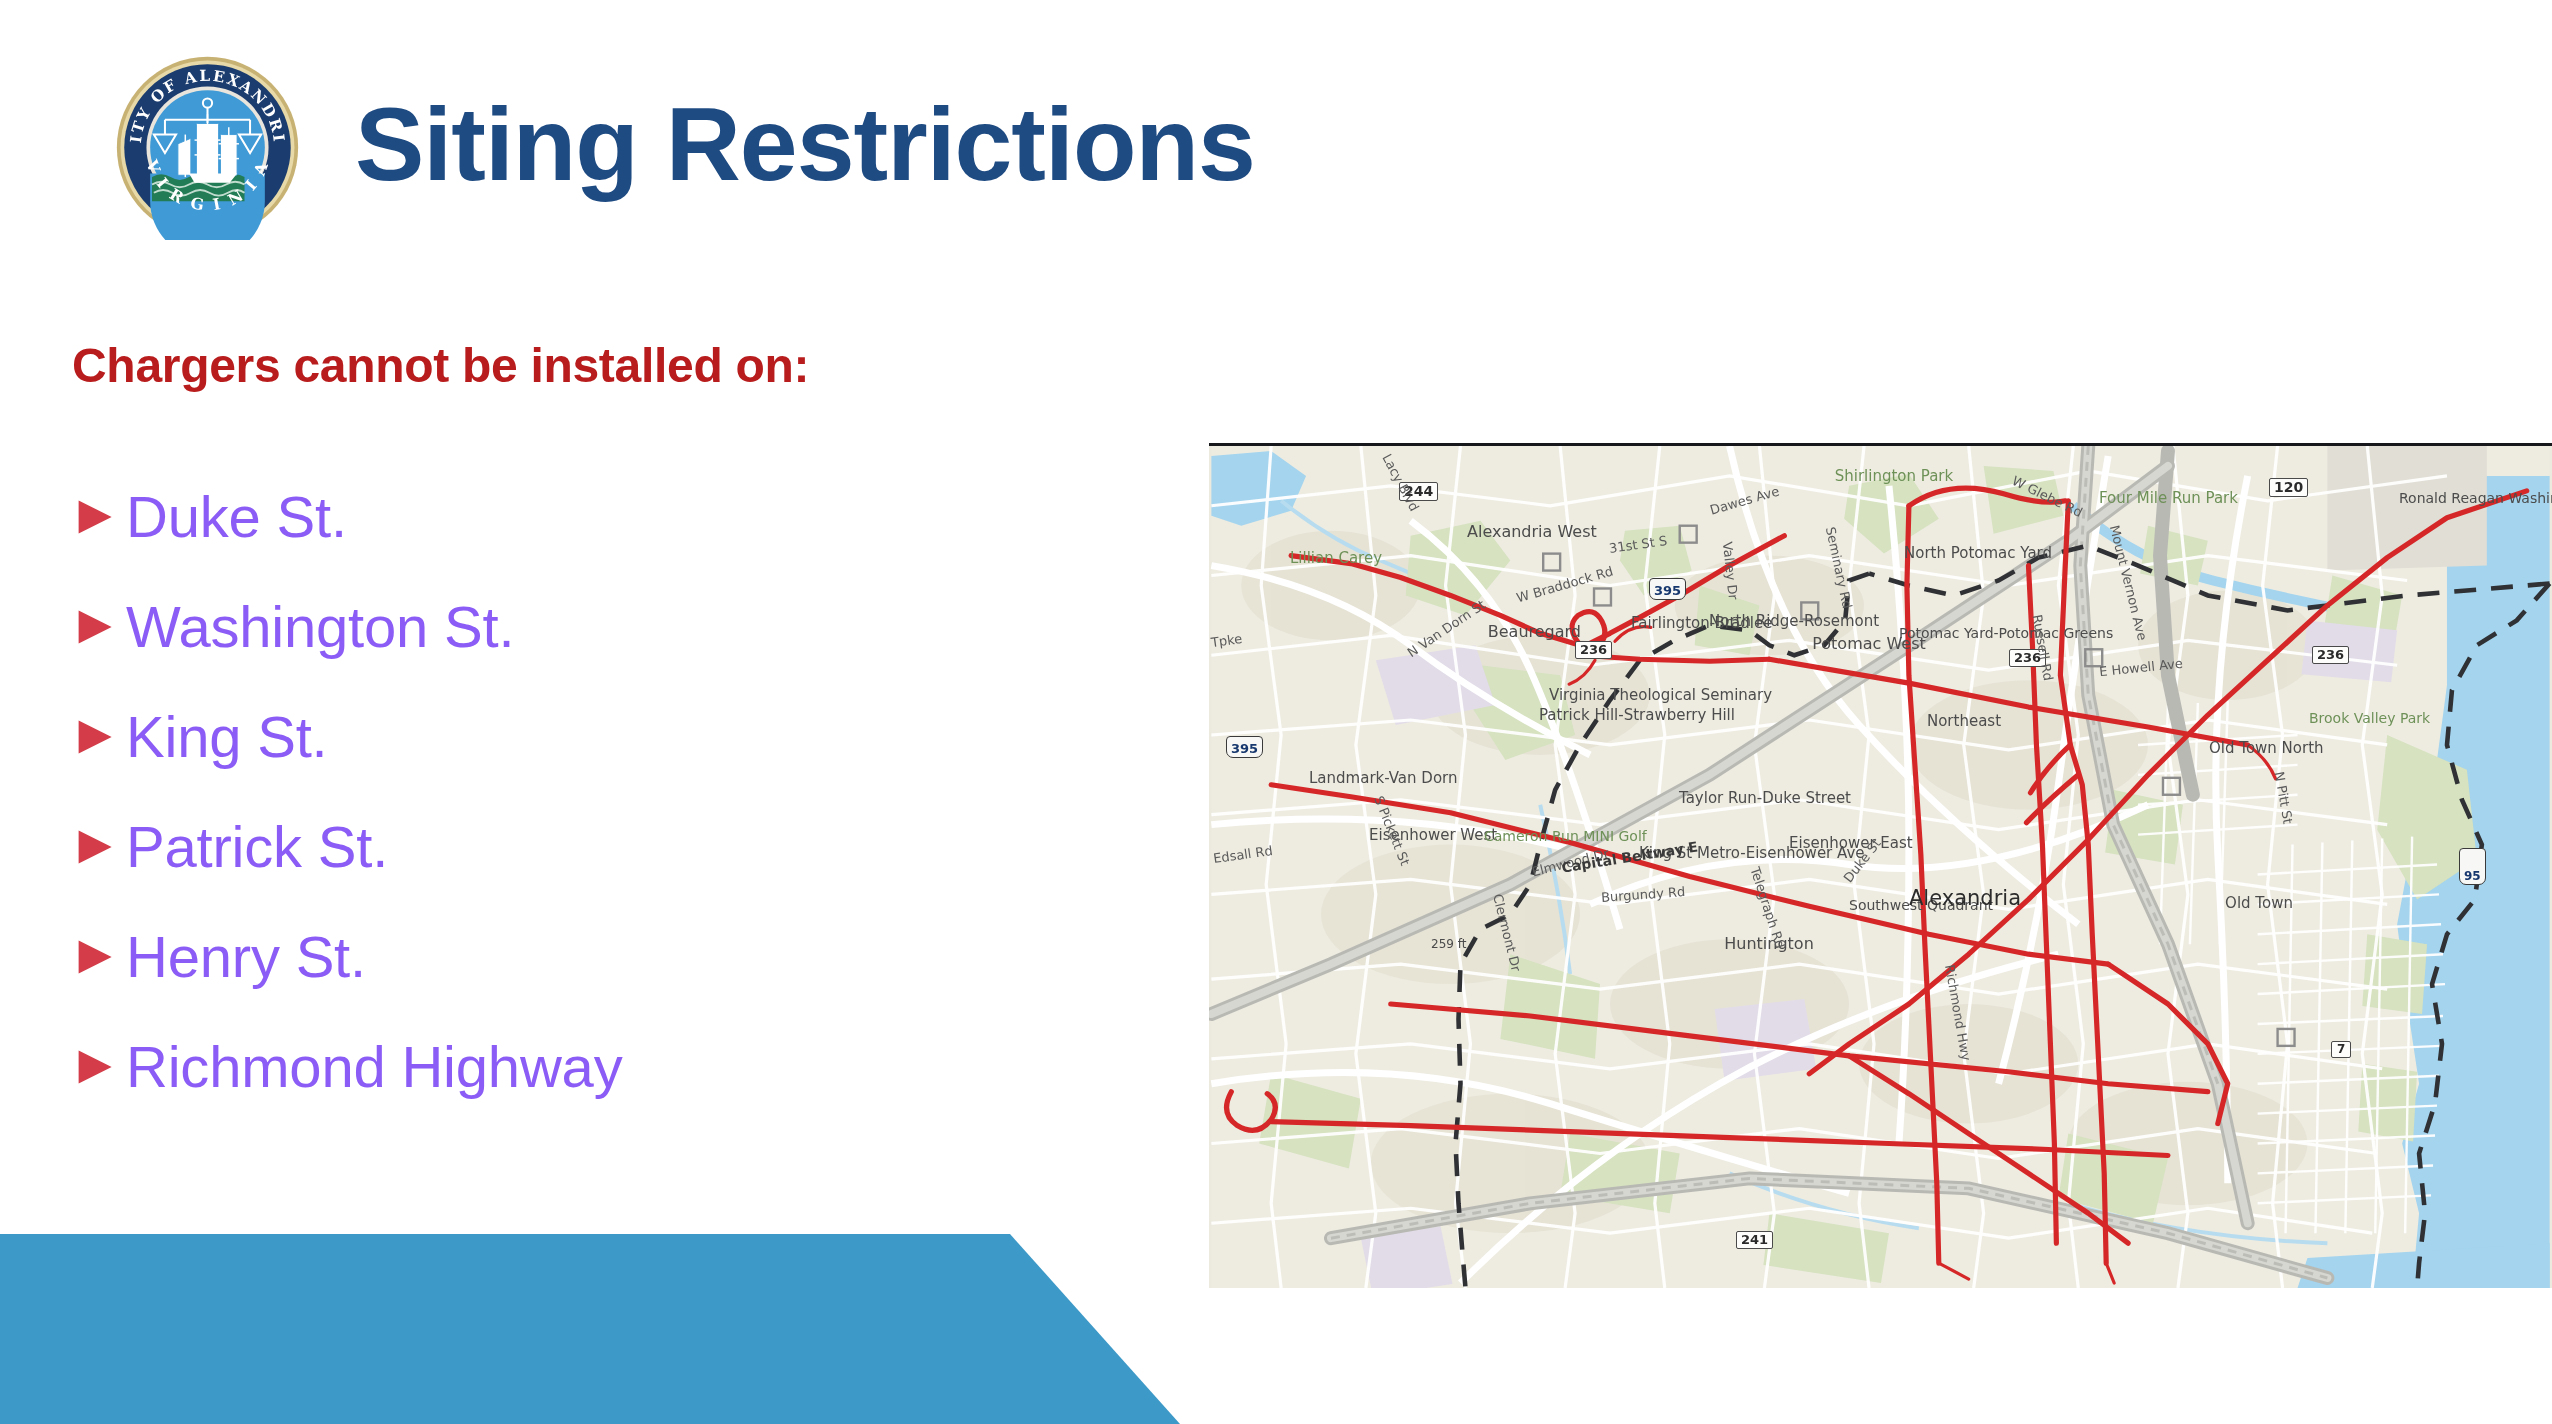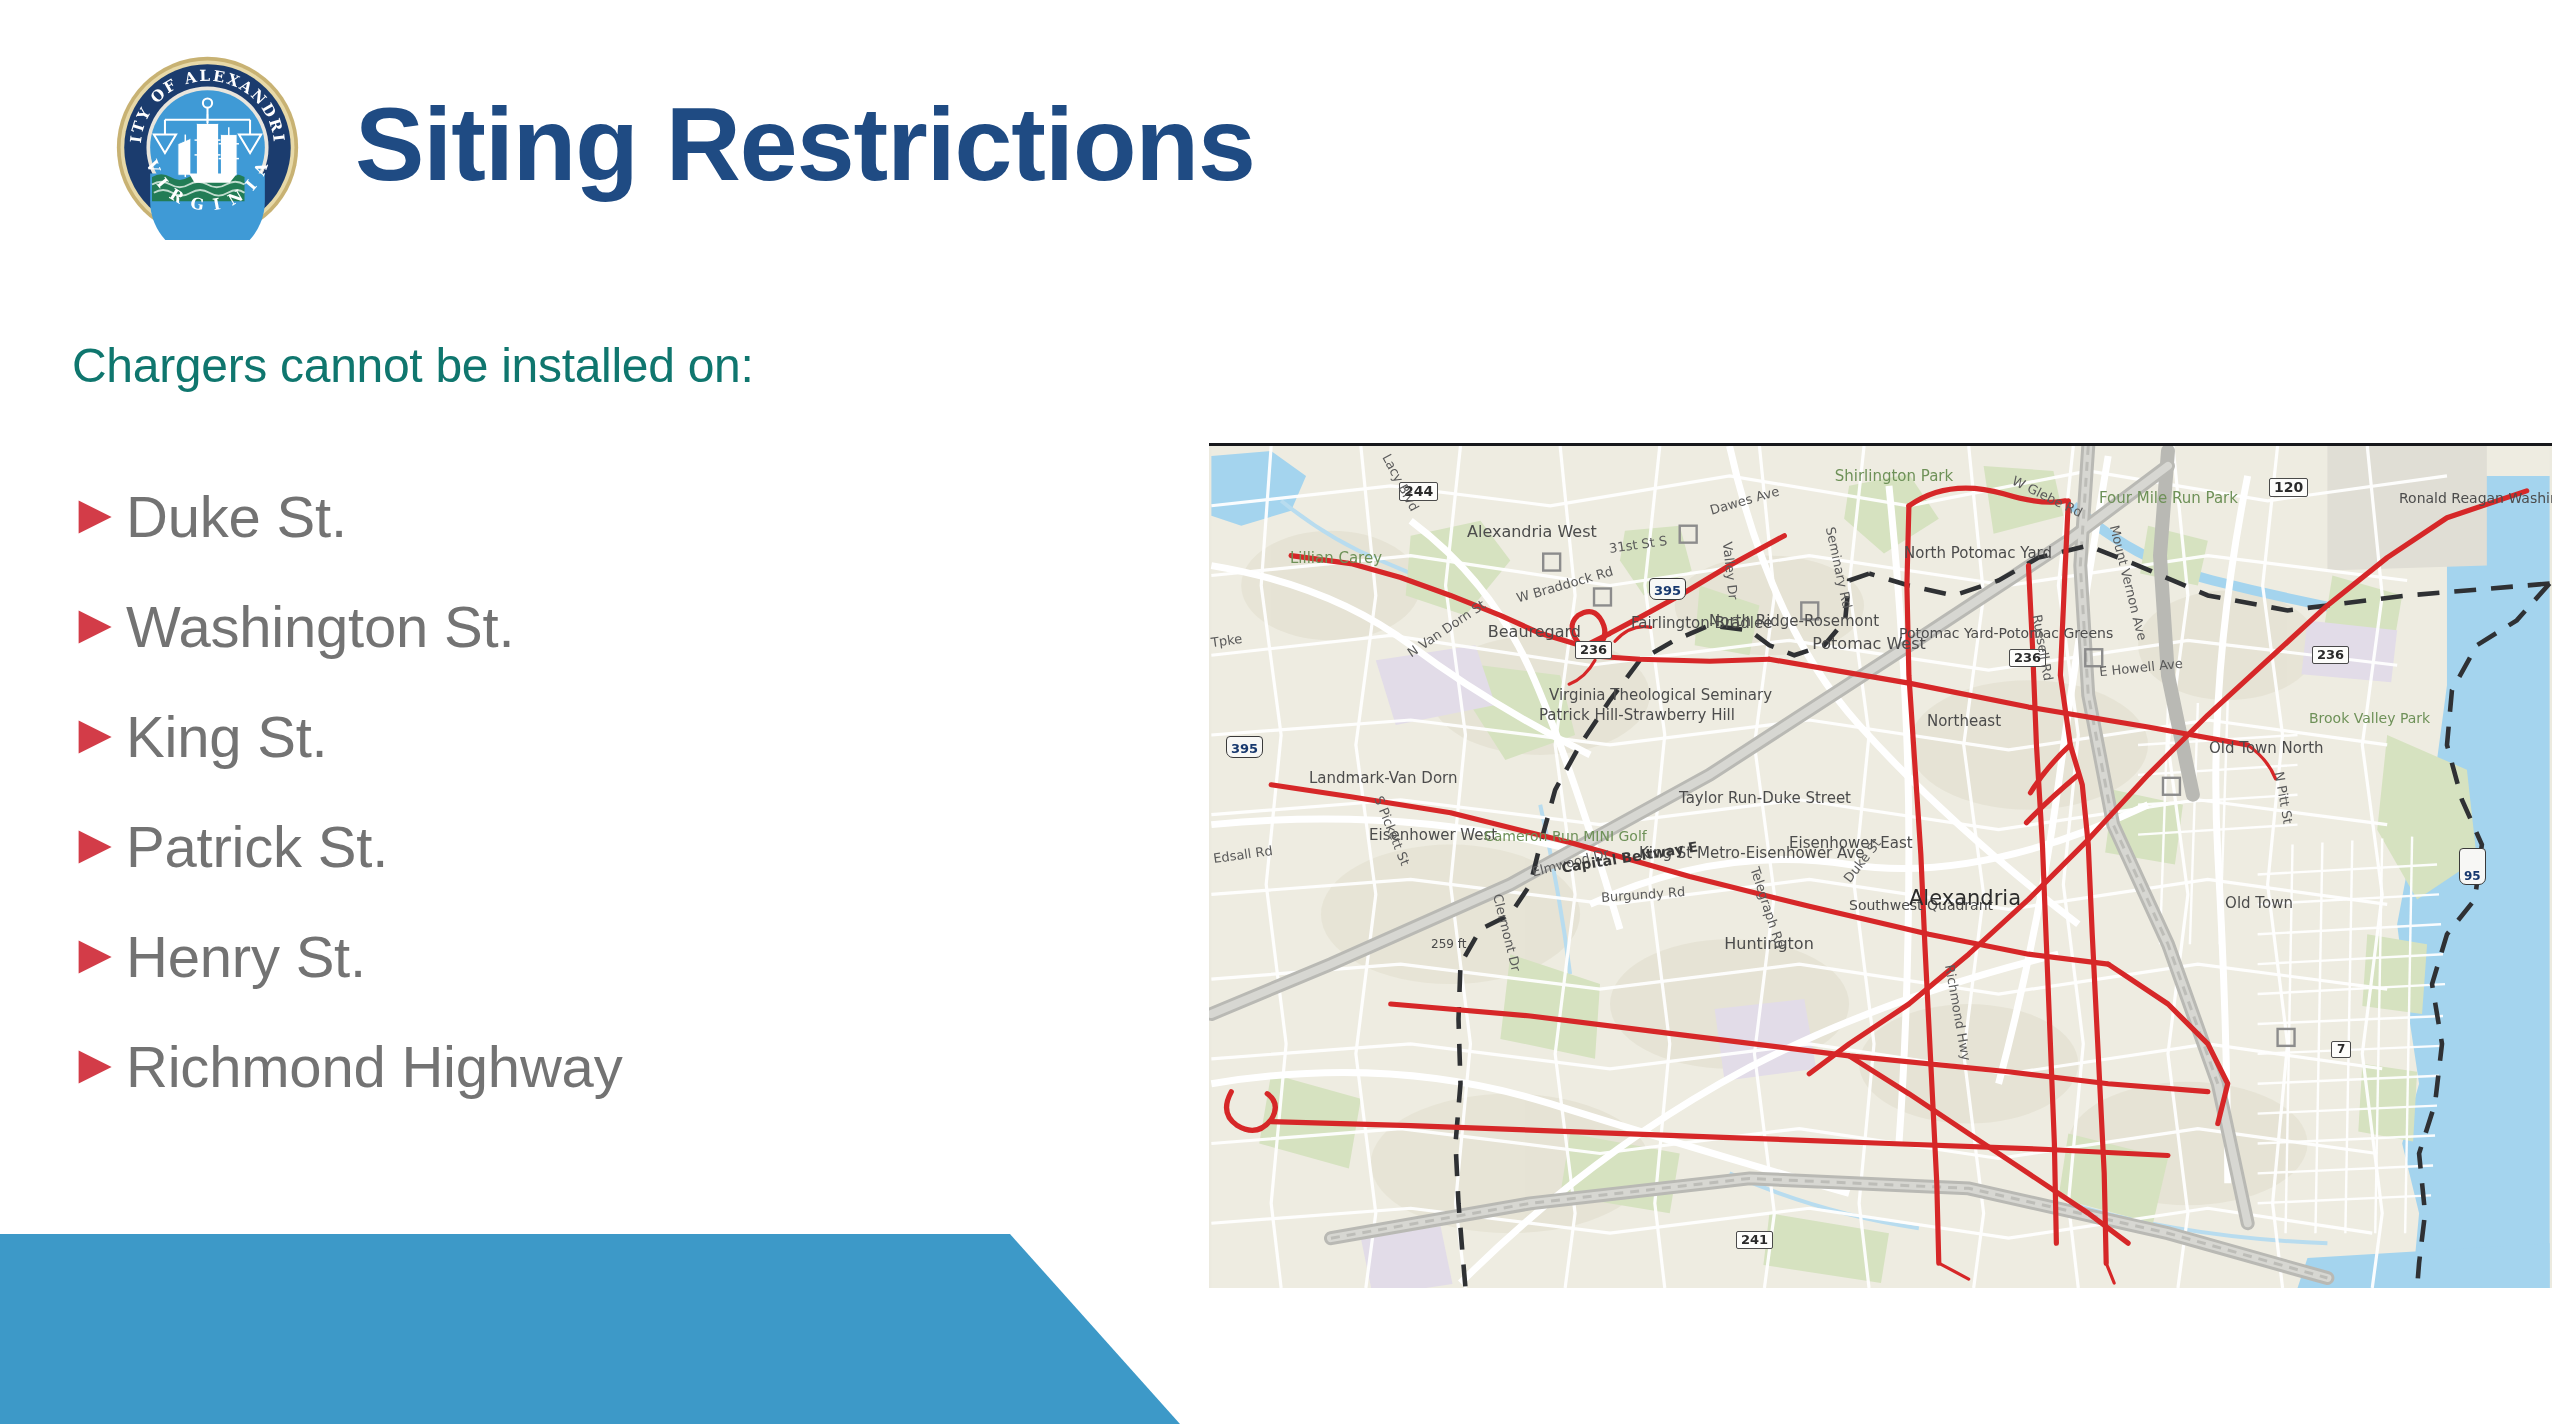--- a/index.html
+++ b/index.html
@@ -29,40 +29,40 @@
     position:absolute; left:355px; top:92px;
     font-size:104px; font-weight:bold; color:#1f4b83;
     letter-spacing:-1px; line-height:1;
     white-space:nowrap;
     z-index:5;
   }
 
   
   #subheading{
     position:absolute; left:72px; top:338px;
-    font-size:48px; font-weight:normal; color:#0f766e;
+    font-size:48px; font-weight:bold; color:#b91c1c;
     letter-spacing:-.3px; white-space:nowrap; z-index:5;
   }
 
   
   #restriction-list{
     position:absolute; left:72px; top:462px; width:950px;
     list-style:none; z-index:5;
   }
   #restriction-list li{
     display:flex; align-items:center;
     height:110px;
   }
   .bullet-arrow{
     width:44px; height:44px; flex:0 0 44px; margin-right:10px;
     display:block;
   }
   .bullet-arrow svg{ display:block; width:100%; height:100%; }
   .bullet-label{
-    font-size:58px; font-weight:400; color:#737373;
+    font-size:58px; font-weight:400; color:#8b5cf6;
     letter-spacing:-.2px; white-space:nowrap; line-height:1;
   }
 
   
   #map-figure{
     position:absolute; left:1209px; top:443px;
     width:1343px; height:845px;
     overflow:hidden; z-index:4;
     border-top:3px solid #17181c;
     background:#eceadf;

